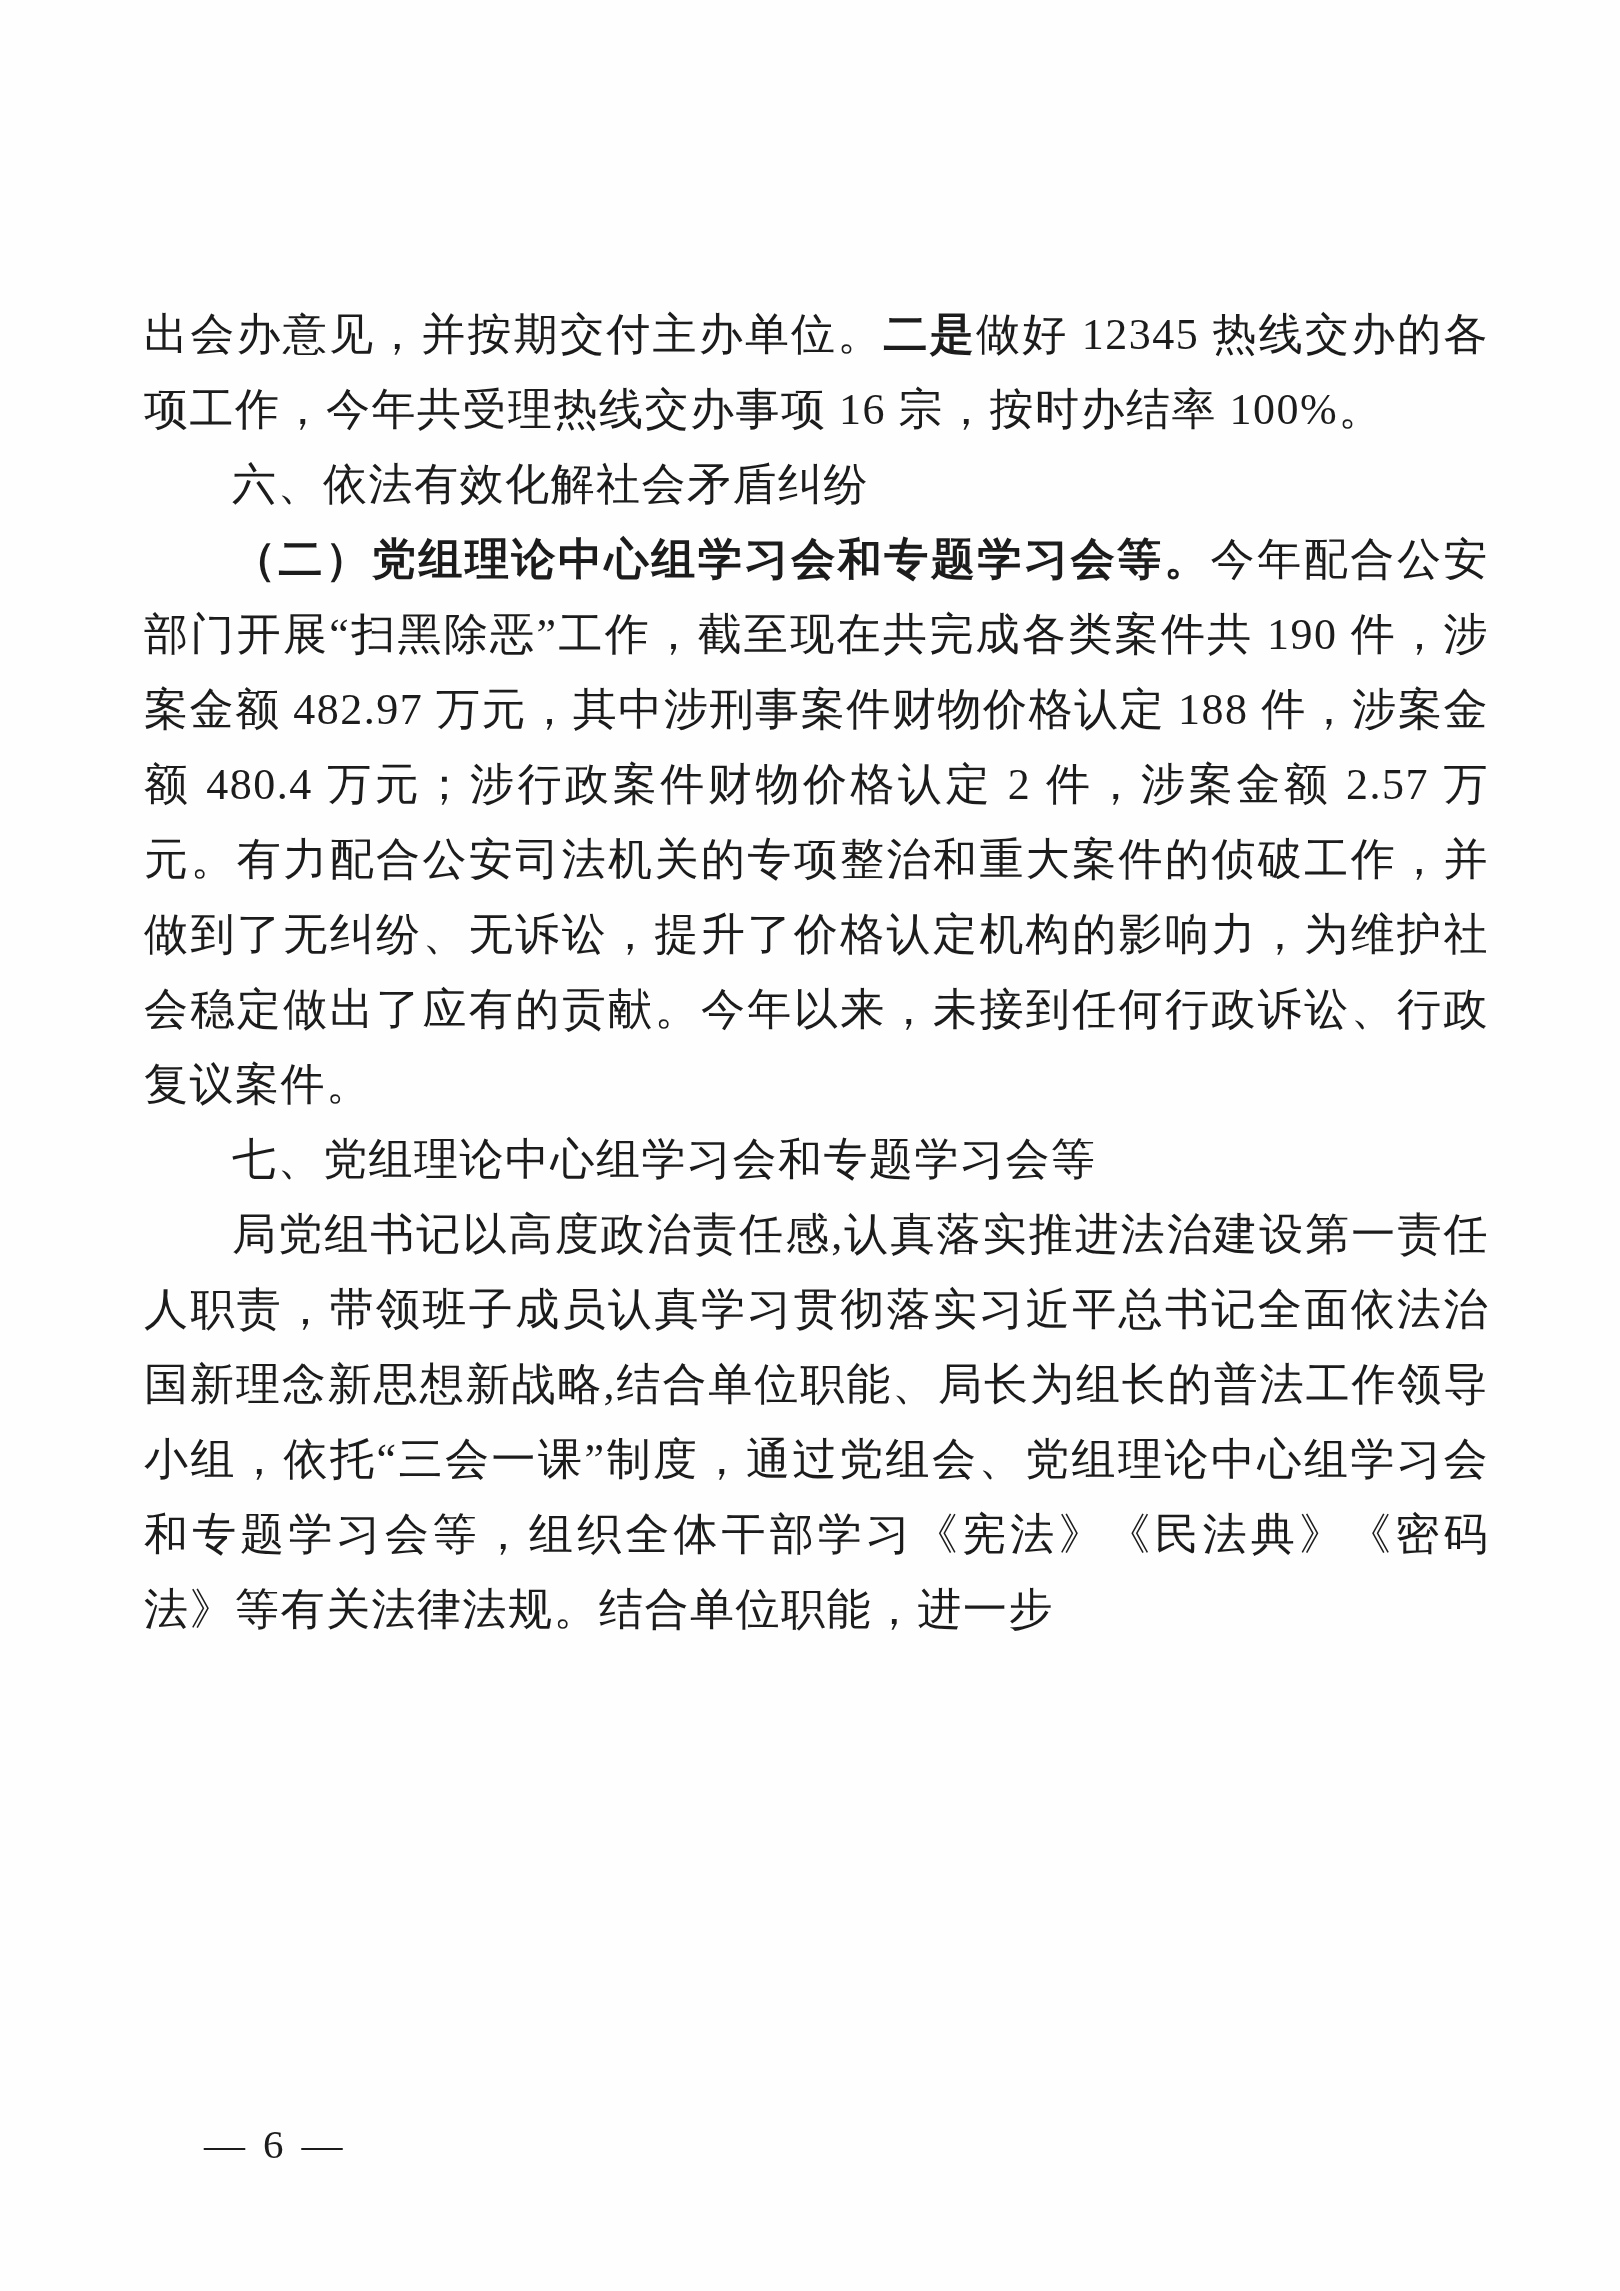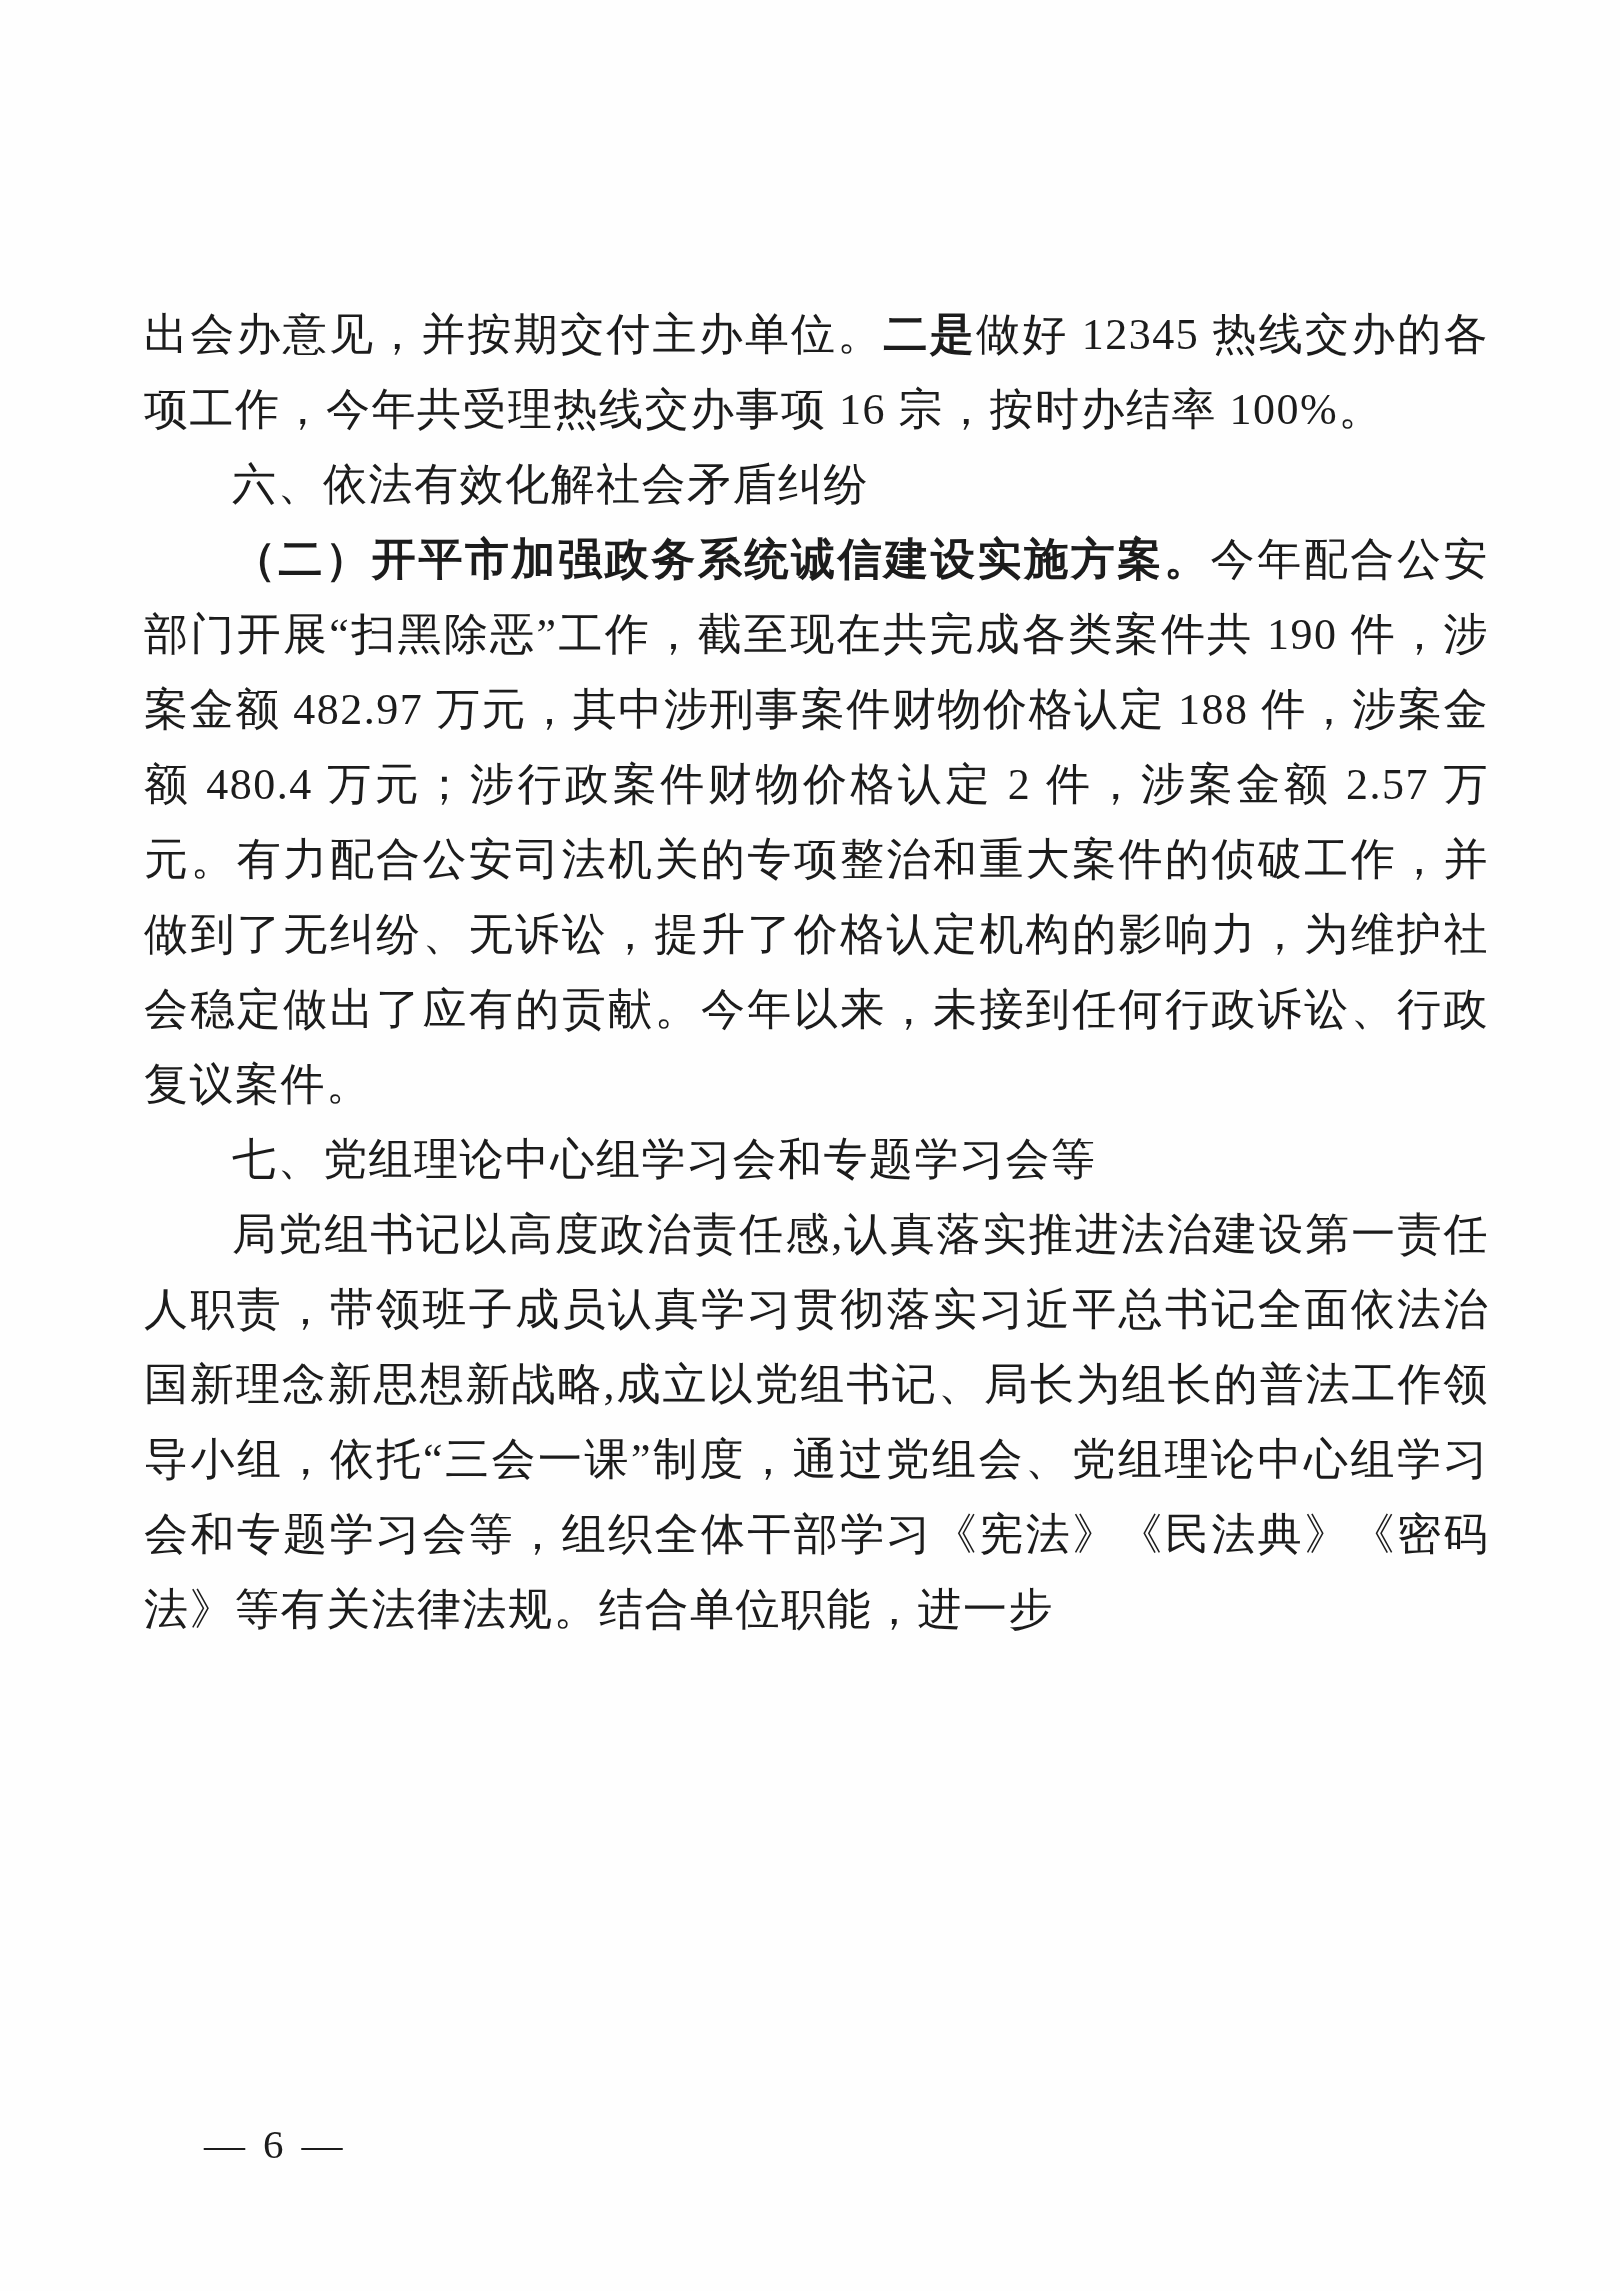--- a/index.html
+++ b/index.html
@@ -61,25 +61,25 @@
 
 <div class="page">
 
   <main class="doc-body">
 
     <p class="no-indent"><span>出会办意见，并按期交付主办单位。</span><span class="bold">二是</span><span>做好 12345 热线交办的各项工作，今年共受理热线交办事项 16 宗，按时办结率 100%。</span></p>
 
     <h2 class="heading">六、依法有效化解社会矛盾纠纷</h2>
 
 
-    <p><span class="bold">（二）开平市加强政务系统诚信建设实施方案。</span><span>今年配合公安部门开展“扫黑除恶”工作，截至现在共完成各类案件共 190 件，涉案金额 482.97 万元，其中涉刑事案件财物价格认定 188 件，涉案金额 480.4 万元；涉行政案件财物价格认定 2 件，涉案金额 2.57 万元。有力配合公安司法机关的专项整治和重大案件的侦破工作，并做到了无纠纷、无诉讼，提升了价格认定机构的影响力，为维护社会稳定做出了应有的贡献。今年以来，未接到任何行政诉讼、行政复议案件。</span></p>
+    <p><span class="bold">（二）党组理论中心组学习会和专题学习会等。</span><span>今年配合公安部门开展“扫黑除恶”工作，截至现在共完成各类案件共 190 件，涉案金额 482.97 万元，其中涉刑事案件财物价格认定 188 件，涉案金额 480.4 万元；涉行政案件财物价格认定 2 件，涉案金额 2.57 万元。有力配合公安司法机关的专项整治和重大案件的侦破工作，并做到了无纠纷、无诉讼，提升了价格认定机构的影响力，为维护社会稳定做出了应有的贡献。今年以来，未接到任何行政诉讼、行政复议案件。</span></p>
 
     <h2 class="heading">七、党组理论中心组学习会和专题学习会等</h2>
 
-    <p>局党组书记以高度政治责任感,认真落实推进法治建设第一责任人职责，带领班子成员认真学习贯彻落实习近平总书记全面依法治国新理念新思想新战略,成立以党组书记、局长为组长的普法工作领导小组，依托“三会一课”制度，通过党组会、党组理论中心组学习会和专题学习会等，组织全体干部学习《宪法》《民法典》《密码法》等有关法律法规。结合单位职能，进一步</p>
+    <p>局党组书记以高度政治责任感,认真落实推进法治建设第一责任人职责，带领班子成员认真学习贯彻落实习近平总书记全面依法治国新理念新思想新战略,结合单位职能、局长为组长的普法工作领导小组，依托“三会一课”制度，通过党组会、党组理论中心组学习会和专题学习会等，组织全体干部学习《宪法》《民法典》《密码法》等有关法律法规。结合单位职能，进一步</p>
 
   </main>
 
   <footer>
     <div class="page-number">— 6 —</div>
   </footer>
 
 </div>
 
 

